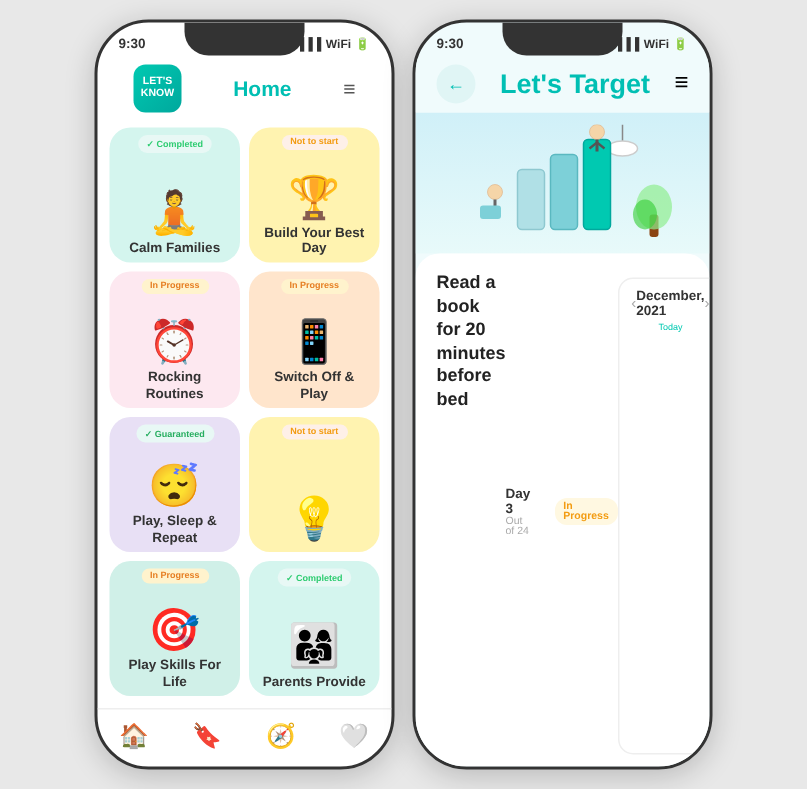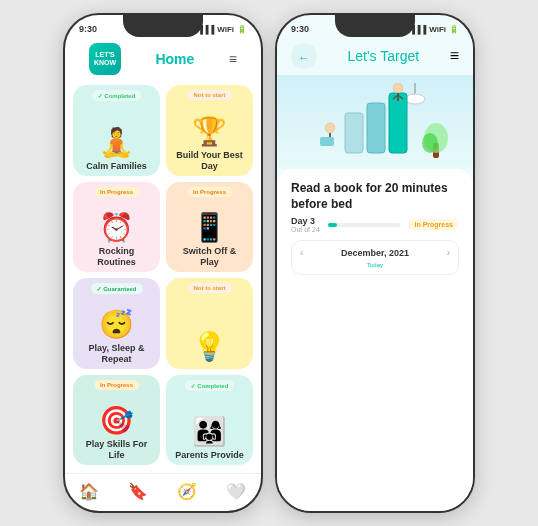--- a/index.html
+++ b/index.html
@@ -159,21 +159,21 @@
       width: 26px;
       height: 26px;
       background: #e0f5f5;
       border-radius: 50%;
       display: flex;
       align-items: center;
       justify-content: center;
       font-size: 12px;
       color: #00bfb3;
     }
-    .phone2-header .title { font-size: 14px; font-weight: 400; color: #00bfb3; text-align: center; }
+    .phone2-header .title { font-size: 18px; font-weight: 700; color: #00bfb3; text-align: center; }
     .phone2-content { flex: 1; overflow: hidden; display: flex; flex-direction: column; }
     .hero-section {
       background: linear-gradient(180deg, #d0f0f8 0%, #e8fafa 100%);
       padding: 8px 12px 6px;
       display: flex;
       flex-direction: column;
       align-items: center;
       flex-shrink: 0;
     }
     .hero-illustration {
@@ -182,21 +182,20 @@
       align-items: flex-end;
       justify-content: center;
       gap: 8px;
     }
     .content-card {
       background: #fff;
       flex: 1;
       border-radius: 16px 16px 0 0;
       padding: 12px 14px 8px;
       display: flex;
-      flex-direction: column;
       overflow: hidden;
     }
     .content-title {
       font-size: 12px;
       font-weight: 700;
       color: #222;
       margin-bottom: 4px;
       line-height: 1.3;
     }
     .content-desc {

